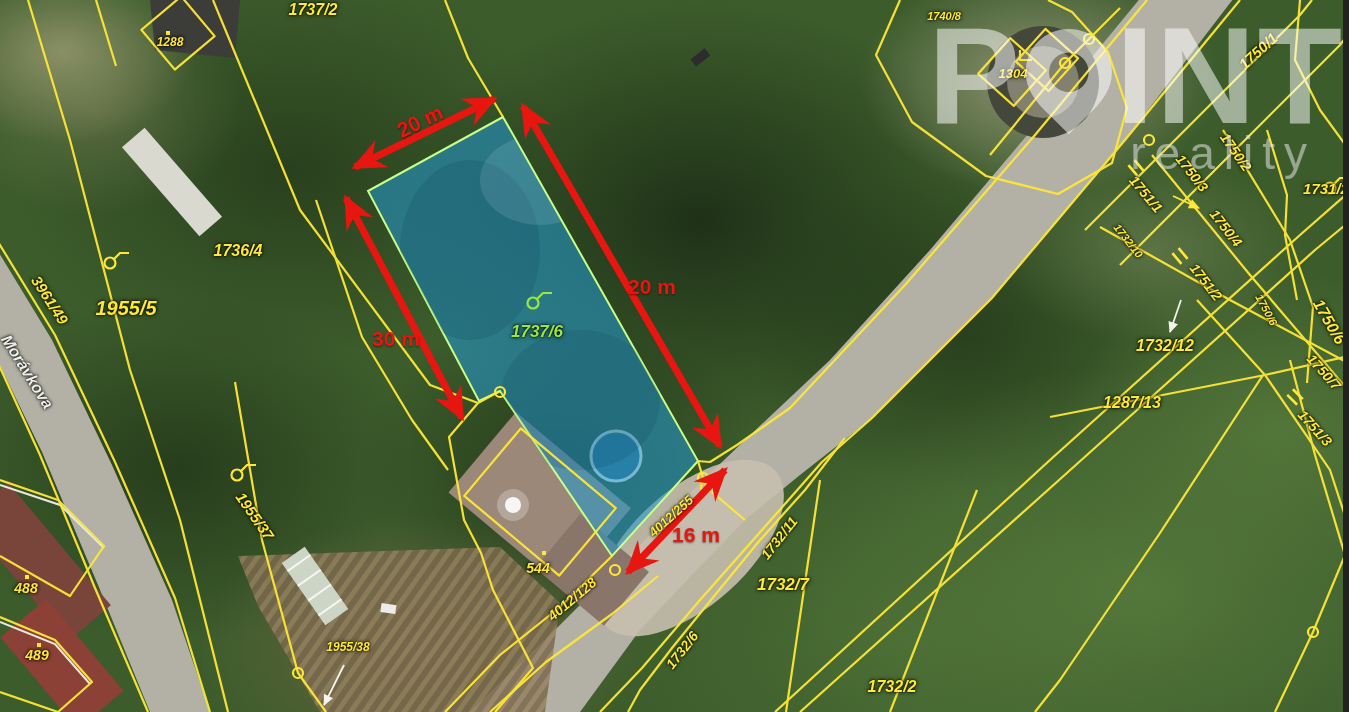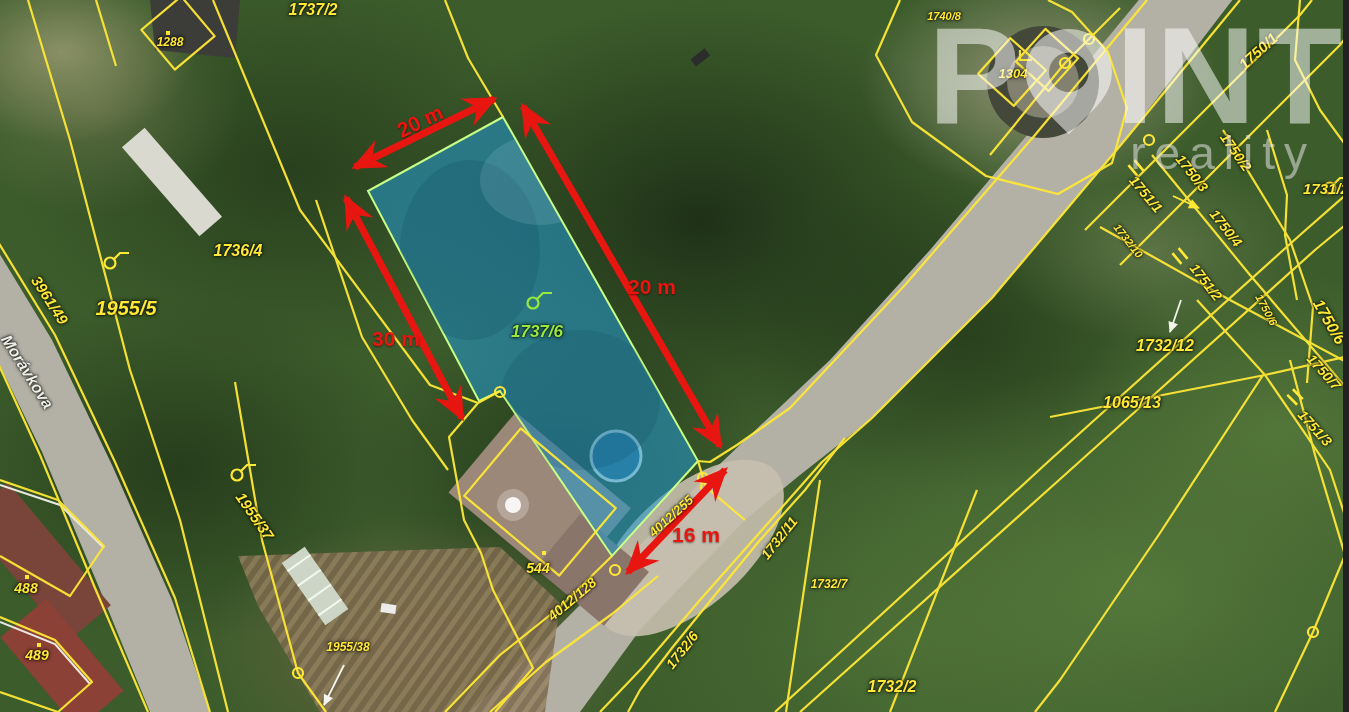--- a/index.html
+++ b/index.html
@@ -213,24 +213,24 @@
       <div class="map-label" style="left: 255px; top: 516px; font-size: 15px; transform: translate(-50%, -50%) rotate(55deg);">1955/37</div>
       <div class="map-label" style="left: 26px; top: 588px; font-size: 14px; transform: translate(-50%, -50%) rotate(0deg);">488</div>
       <div class="map-label" style="left: 37px; top: 655px; font-size: 14px; transform: translate(-50%, -50%) rotate(0deg);">489</div>
       <div class="map-label" style="left: 348px; top: 647px; font-size: 12px; transform: translate(-50%, -50%) rotate(0deg);">1955/38</div>
       <div class="map-label" style="left: 538px; top: 568px; font-size: 14px; transform: translate(-50%, -50%) rotate(0deg);">544</div>
       <div class="map-label green" style="left: 537px; top: 331px; font-size: 17px; transform: translate(-50%, -50%) rotate(0deg);">1737/6</div>
       <div class="map-label" style="left: 671px; top: 516px; font-size: 13px; transform: translate(-50%, -50%) rotate(-42deg);">4012/255</div>
       <div class="map-label" style="left: 572px; top: 599px; font-size: 14px; transform: translate(-50%, -50%) rotate(-40deg);">4012/128</div>
       <div class="map-label" style="left: 682px; top: 650px; font-size: 14px; transform: translate(-50%, -50%) rotate(-52deg);">1732/6</div>
       <div class="map-label" style="left: 779px; top: 538px; font-size: 14px; transform: translate(-50%, -50%) rotate(-52deg);">1732/11</div>
-      <div class="map-label" style="left: 829px; top: 584px; font-size: 12px; transform: translate(-50%, -50%) rotate(0deg);">1732/7</div>
+      <div class="map-label" style="left: 783px; top: 584px; font-size: 17px; transform: translate(-50%, -50%) rotate(0deg);">1732/7</div>
       <div class="map-label" style="left: 892px; top: 687px; font-size: 16px; transform: translate(-50%, -50%) rotate(0deg);">1732/2</div>
       <div class="map-label" style="left: 1165px; top: 346px; font-size: 16px; transform: translate(-50%, -50%) rotate(0deg);">1732/12</div>
-      <div class="map-label" style="left: 1132px; top: 403px; font-size: 16px; transform: translate(-50%, -50%) rotate(0deg);">1065/13</div>
+      <div class="map-label" style="left: 1132px; top: 403px; font-size: 16px; transform: translate(-50%, -50%) rotate(0deg);">1287/13</div>
       <div class="map-label" style="left: 1128px; top: 241px; font-size: 11px; transform: translate(-50%, -50%) rotate(52deg);">1732/10</div>
       <div class="map-label" style="left: 1146px; top: 194px; font-size: 14px; transform: translate(-50%, -50%) rotate(50deg);">1751/1</div>
       <div class="map-label" style="left: 1192px; top: 173px; font-size: 14px; transform: translate(-50%, -50%) rotate(52deg);">1750/3</div>
       <div class="map-label" style="left: 1236px; top: 152px; font-size: 14px; transform: translate(-50%, -50%) rotate(55deg);">1750/2</div>
       <div class="map-label" style="left: 1226px; top: 228px; font-size: 14px; transform: translate(-50%, -50%) rotate(52deg);">1750/4</div>
       <div class="map-label" style="left: 1206px; top: 282px; font-size: 14px; transform: translate(-50%, -50%) rotate(52deg);">1751/2</div>
       <div class="map-label" style="left: 1266px; top: 310px; font-size: 11px; transform: translate(-50%, -50%) rotate(62deg);">1750/6</div>
       <div class="map-label" style="left: 1329px; top: 322px; font-size: 16px; transform: translate(-50%, -50%) rotate(60deg);">1750/6</div>
       <div class="map-label" style="left: 1324px; top: 372px; font-size: 14px; transform: translate(-50%, -50%) rotate(48deg);">1750/7</div>
       <div class="map-label" style="left: 1315px; top: 428px; font-size: 14px; transform: translate(-50%, -50%) rotate(48deg);">1751/3</div>

